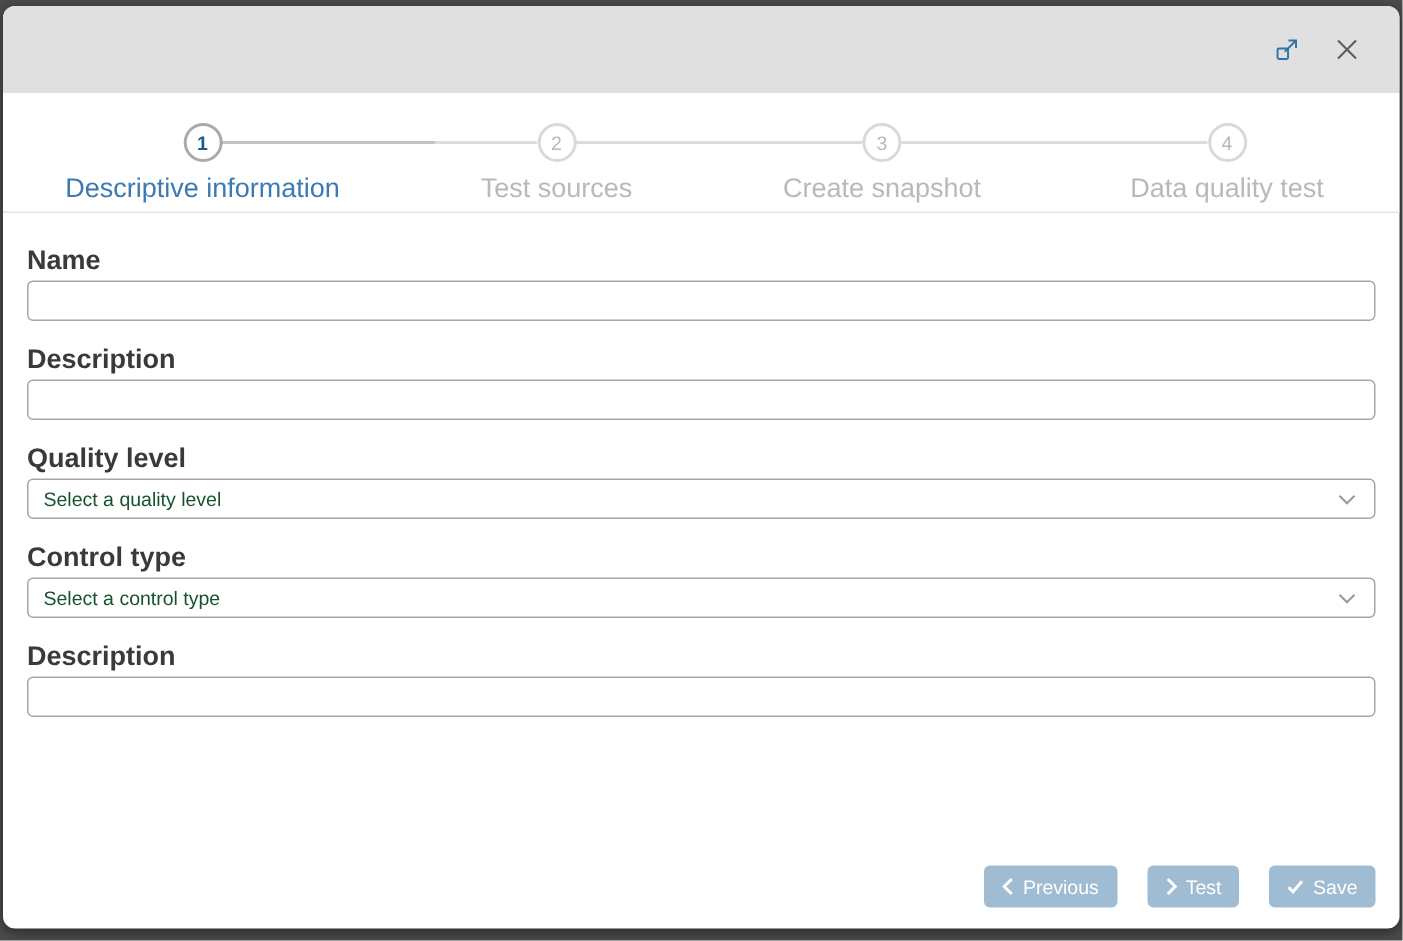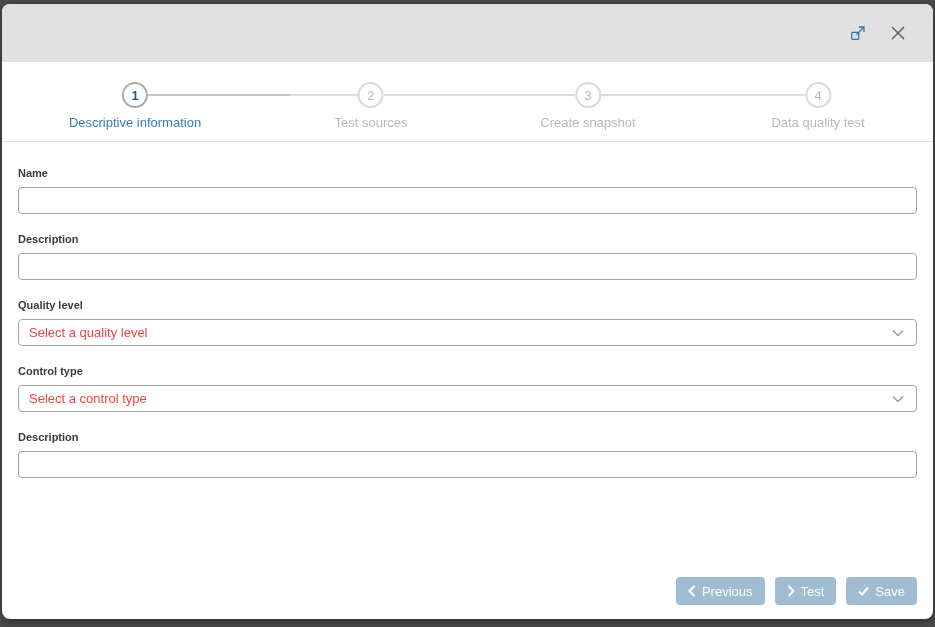--- a/index.html
+++ b/index.html
@@ -73,36 +73,36 @@
     background: #ffffff;
     border: 2px solid #d9d9d9;
     display: flex;
     align-items: center;
     justify-content: center;
     font-size: 13px;
     color: #b9b9b9;
   }
   .step-label {
     margin-top: 7px;
-    font-size: 13px;
+    font-size: 18px;
     color: #b9b9b9;
     white-space: nowrap;
   }
   .step.active .step-circle { border-color: #aaaaaa; color: #1f5b87; font-weight: bold; }
   .step.active .step-label  { color: #3d7ab5; }
 
   
   .form-area {
     flex: 1 1 auto;
     padding: 25px 16px 0 16px;
   }
   .group { margin-bottom: 19px; }
   .flabel {
     display: block;
-    font-size: 11px;
+    font-size: 18px;
     line-height: 13px;
     font-weight: bold;
     color: #3a3a3a;
     margin-bottom: 7px;
   }
   .tinput, .select {
     width: 100%;
     height: 27px;
     border: 1px solid #a6a6a6;
     border-radius: 4px;
@@ -112,30 +112,30 @@
     padding: 0 10px;
     color: #333333;
     outline: none;
   }
   .select {
     display: flex;
     align-items: center;
     justify-content: space-between;
     cursor: pointer;
   }
-  .select .ph { color: #ef4444; }
+  .select .ph { color: #14532d; }
   .select .chev { display: inline-flex; margin-right: 2px; }
 
   
   .footer {
     flex: 0 0 auto;
     display: flex;
     justify-content: flex-end;
     align-items: center;
-    gap: 10px;
+    gap: 20px;
     padding: 0 16px 14px 16px;
     margin-top: 10px;
   }
   .btn {
     height: 28px;
     border: none;
     border-radius: 4px;
     background: #a0bcd2;
     color: #ffffff;
     font-family: "Liberation Sans", "DejaVu Sans", sans-serif;

